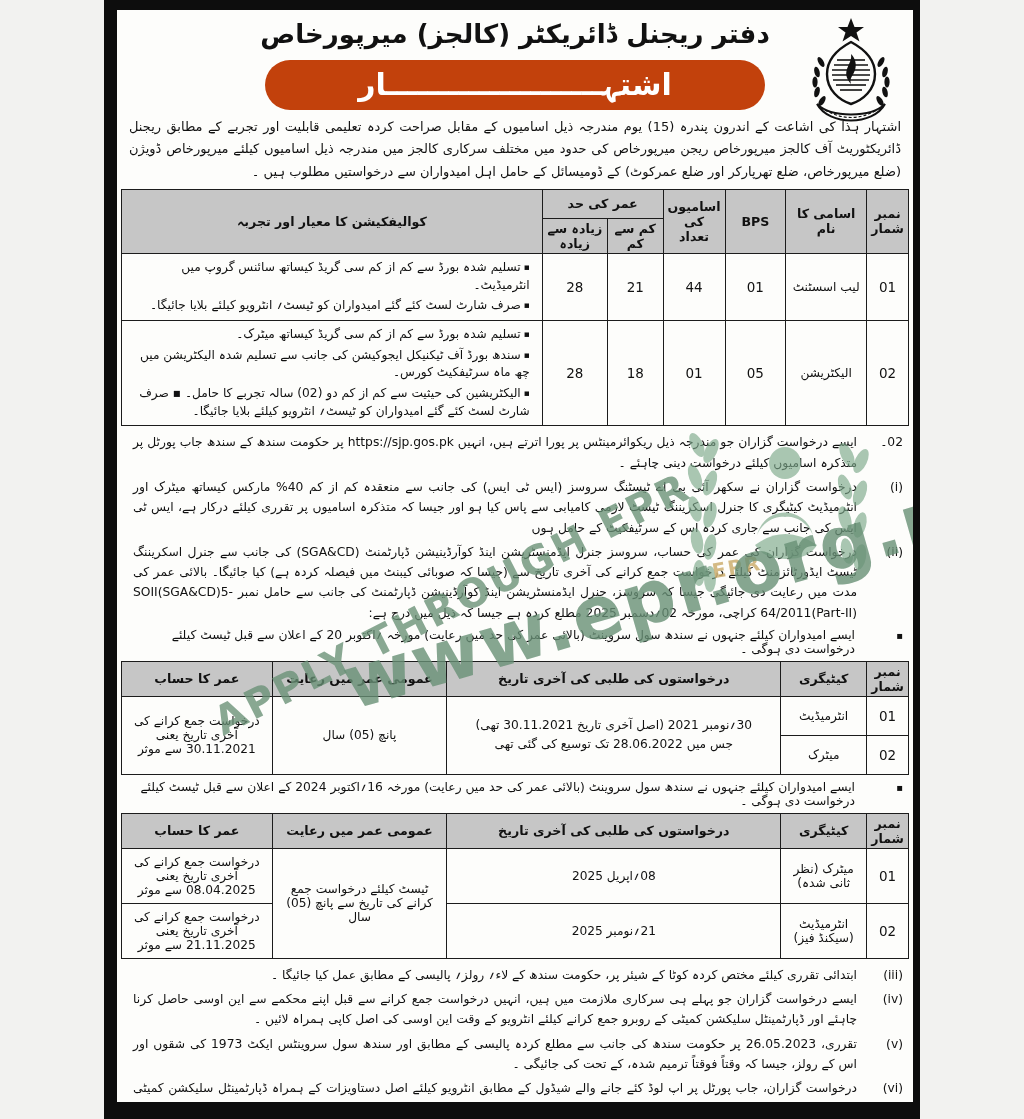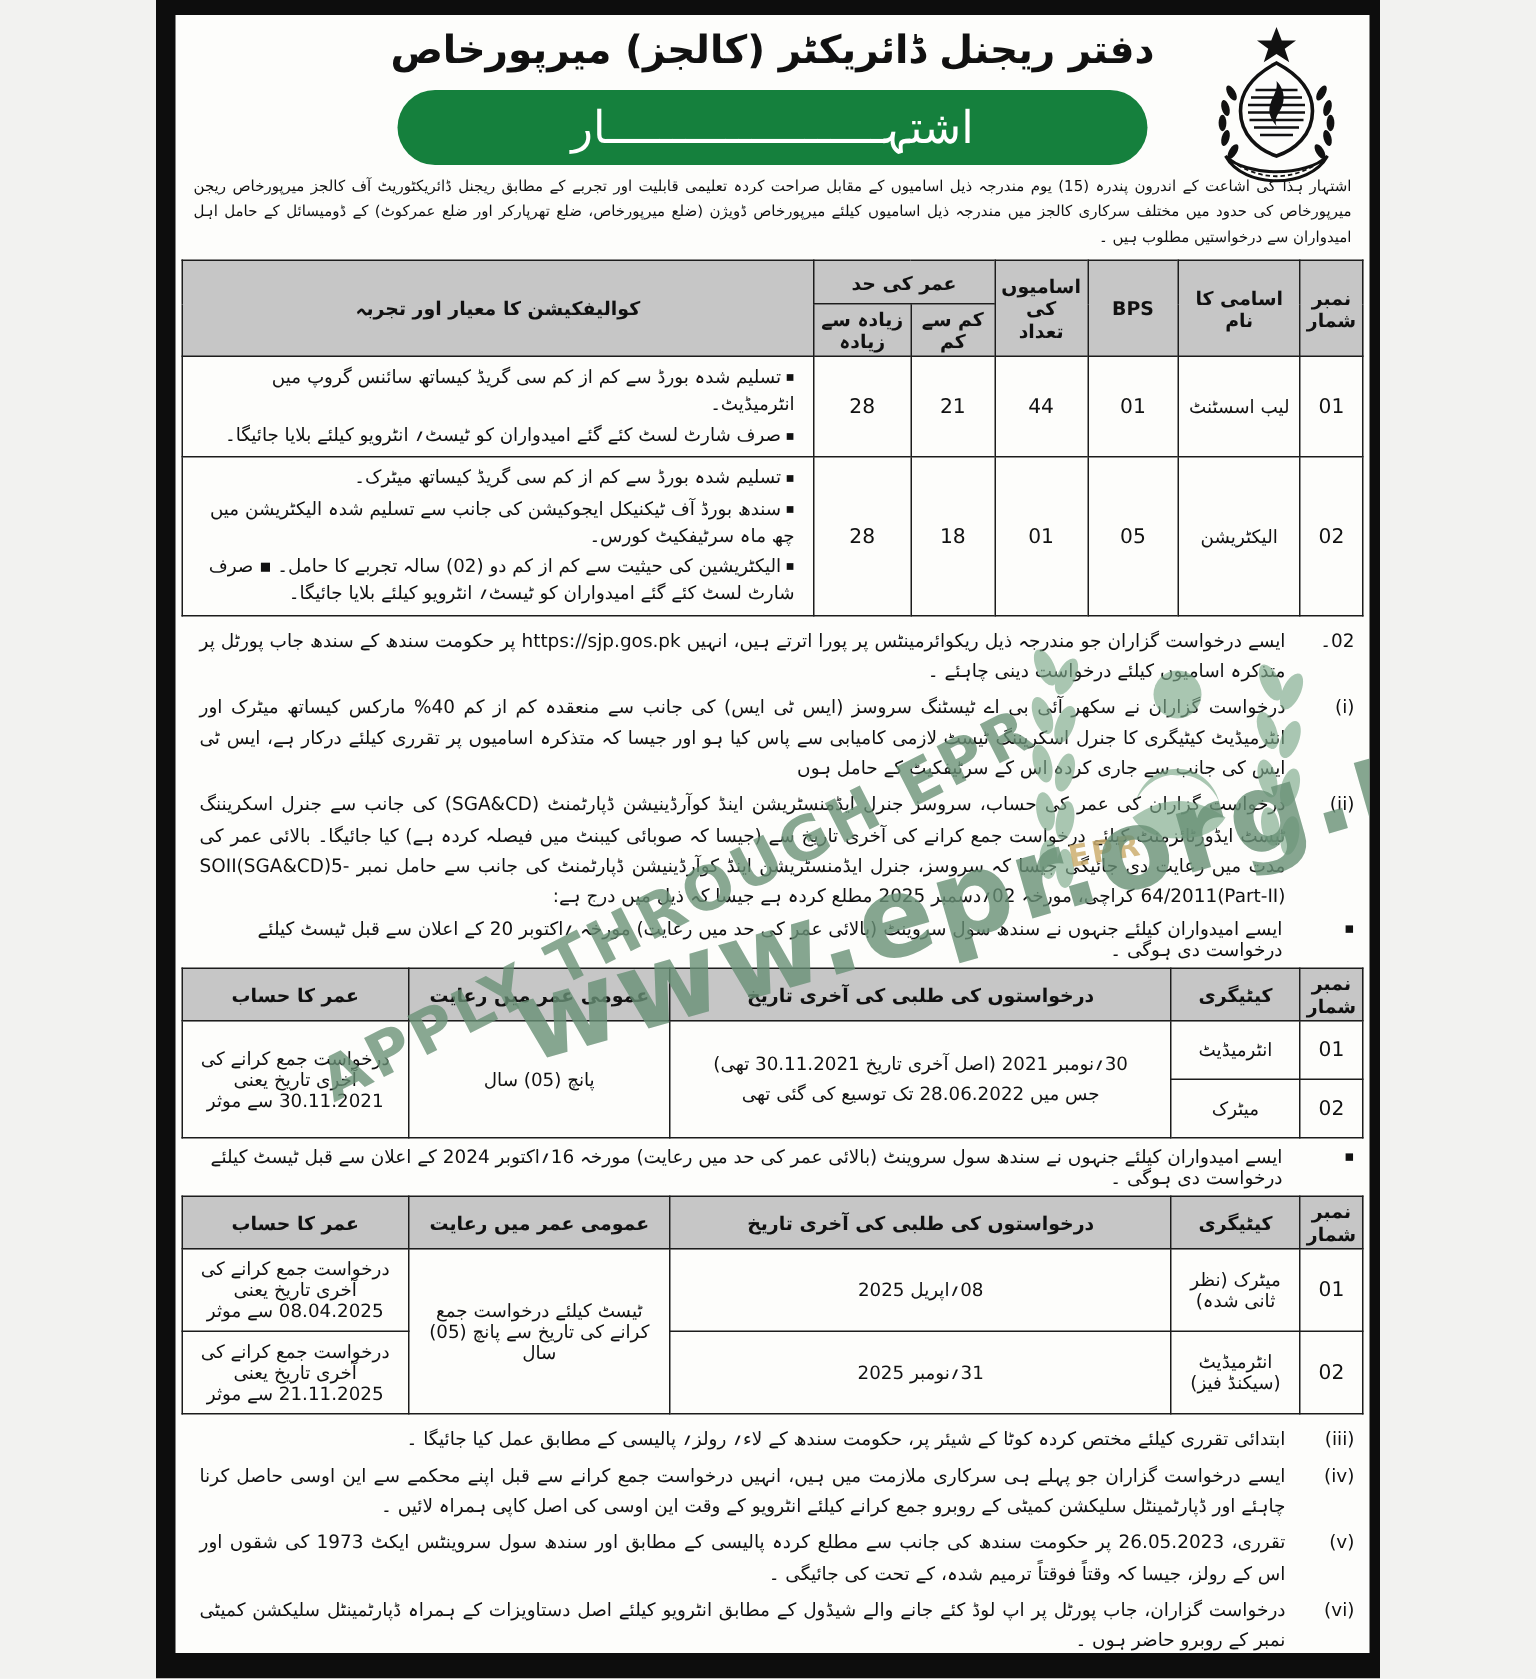--- a/index.html
+++ b/index.html
@@ -10,28 +10,28 @@
     font-family:"DejaVu Sans",sans-serif;color:#111;
   }
   
   .hdr{position:relative;text-align:center;padding-top:8px;}
   .hdr-title{font-weight:bold;font-size:26px;line-height:1.3;direction:rtl;}
   .hdr-title .l2{font-size:25px;}
   .hdr-contact{direction:rtl;font-weight:bold;font-size:13.5px;margin-top:5px;}
   .emblem{position:absolute;top:6px;right:14px;width:96px;height:112px;}
   
   .banner{
-    width:500px;height:50px;margin:8px auto 6px auto;background:#15803d;border-radius:28px;
+    width:500px;height:50px;margin:8px auto 6px auto;background:#c2410c;border-radius:28px;
     color:#fff;display:flex;align-items:center;justify-content:center;
-    font-size:30px;font-weight:normal;direction:rtl;letter-spacing:1px;
+    font-size:30px;font-weight:bold;direction:rtl;letter-spacing:1px;
   }
   
   .intro{
     direction:rtl;text-align:justify;text-align-last:right;
-    font-size:10px;line-height:1.72;margin:4px 12px 6px 12px;
+    font-size:13px;line-height:1.72;margin:4px 12px 6px 12px;
   }
   
   table{width:calc(100% - 8px);margin:0 4px;border-collapse:collapse;direction:rtl;font-size:12.2px;}
   th,td{border:1.7px solid #1c1c1c;padding:2px 4px;text-align:center;vertical-align:middle;}
   th{background:#c6c6c6;font-weight:bold;font-size:12.6px;}
   .t1 .r1 td{height:62px;}
   .t1 .r2 td{height:84px;}
   .t1 th{height:24px;}
   td.qual{text-align:right;}
   ul.qual{list-style:none;margin:0;padding:0 8px;}
@@ -237,21 +237,21 @@
     <tr>
       <td class="num-cell">01</td>
       <td>میٹرک (نظر ثانی شدہ)</td>
       <td>08؍اپریل 2025</td>
       <td rowspan="2">ٹیسٹ کیلئے درخواست جمع کرانے کی تاریخ سے پانچ (05) سال</td>
       <td>درخواست جمع کرانے کی آخری تاریخ یعنی 08.04.2025 سے موثر</td>
     </tr>
     <tr>
       <td class="num-cell">02</td>
       <td>انٹرمیڈیٹ (سیکنڈ فیز)</td>
-      <td>31؍نومبر 2025</td>
+      <td>21؍نومبر 2025</td>
       <td>درخواست جمع کرانے کی آخری تاریخ یعنی 21.11.2025 سے موثر</td>
     </tr>
   </tbody>
     </table>
 
   <div class="note mt6">
     <span class="num">(iii)</span>
     <span class="txt">ابتدائی تقرری کیلئے مختص کردہ کوٹا کے شیئر پر، حکومت سندھ کے لاء؍ رولز؍ پالیسی کے مطابق عمل کیا جائیگا ۔</span>
   </div>
   <div class="note">

